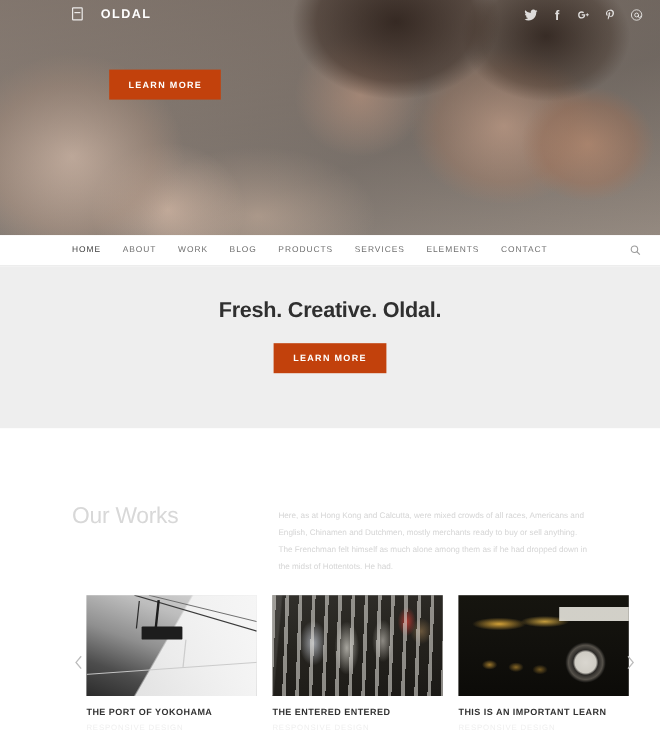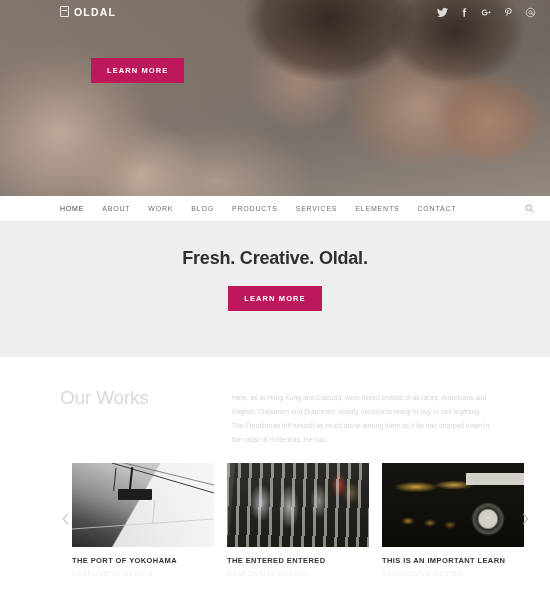--- a/index.html
+++ b/index.html
@@ -43,21 +43,21 @@
   }
 
   
   .topbar {
     position: absolute; top: 0; left: 0; right: 0;
     height: 24px;
     display: flex; align-items: center; justify-content: space-between;
     padding: 0 14px 0 60px;
     z-index: 5;
   }
-  .brand { display: flex; align-items: flex-start; gap: 5px; }
+  .brand { display: flex; align-items: flex-start; gap: 15px; }
   .brand-mark {
     width: 9px; height: 11px;
     border: 1px solid rgba(255,255,255,0.85);
     border-radius: 1px;
     position: relative;
     flex: none;
   }
   .brand-mark::after {
     content: ""; position: absolute; left: 1px; right: 1px; top: 3px; height: 1px;
     background: rgba(255,255,255,0.85);
@@ -89,21 +89,21 @@
   .hero-sub {
     margin-top: 14px;
     color: rgba(255,255,255,0.94);
     font-size: 9.5px;
     line-height: 1.72;
     width: 360px;
     text-shadow: 0 1px 2px rgba(0,0,0,0.35);
   }
   .btn-red {
     display: inline-block;
-    background: #be185d;
+    background: #c2410c;
     color: #ffffff;
     font-size: 7.5px;
     font-weight: bold;
     letter-spacing: 1.1px;
     padding: 8px 16px;
     border: none;
     cursor: pointer;
     text-align: center;
     font-family: "Liberation Sans", sans-serif;
   }
@@ -151,20 +151,21 @@
   }
   .intro-btn-wrap { margin-top: 17px; }
 
   
   .works { padding: 30px 0 0; background: #ffffff; }
   .works-head {
     display: flex;
     align-items: flex-start;
     padding: 0 60px;
     gap: 22px;
+    margin-top: 33px;
   }
   .works-title {
     font-size: 19px;
     color: #d8d8d8;
     font-weight: normal;
     letter-spacing: -0.2px;
     width: 150px;
     flex: none;
     line-height: 1.2;
   }

